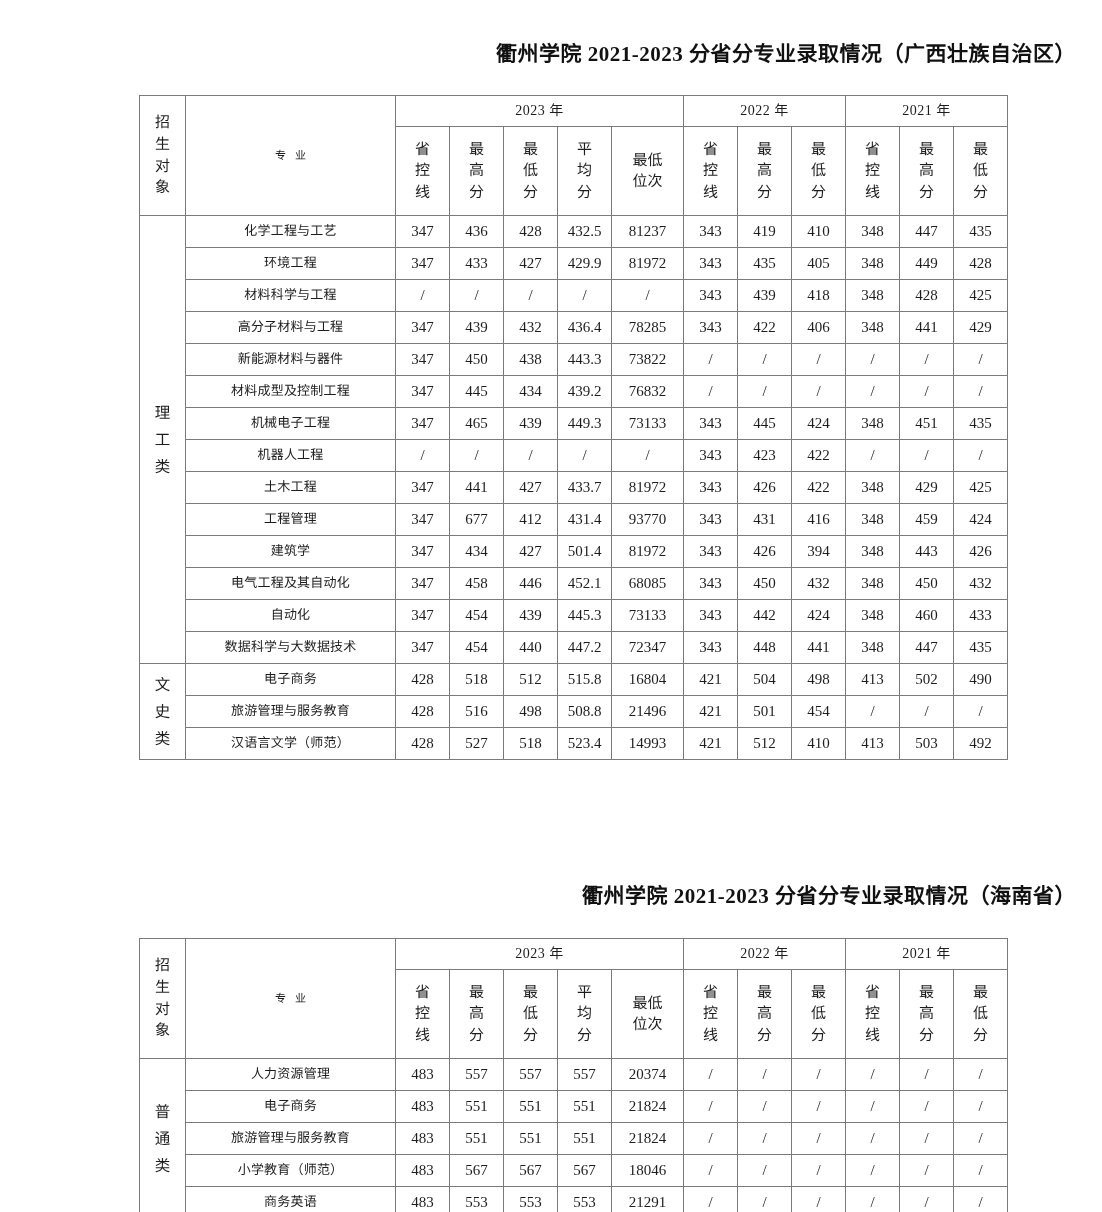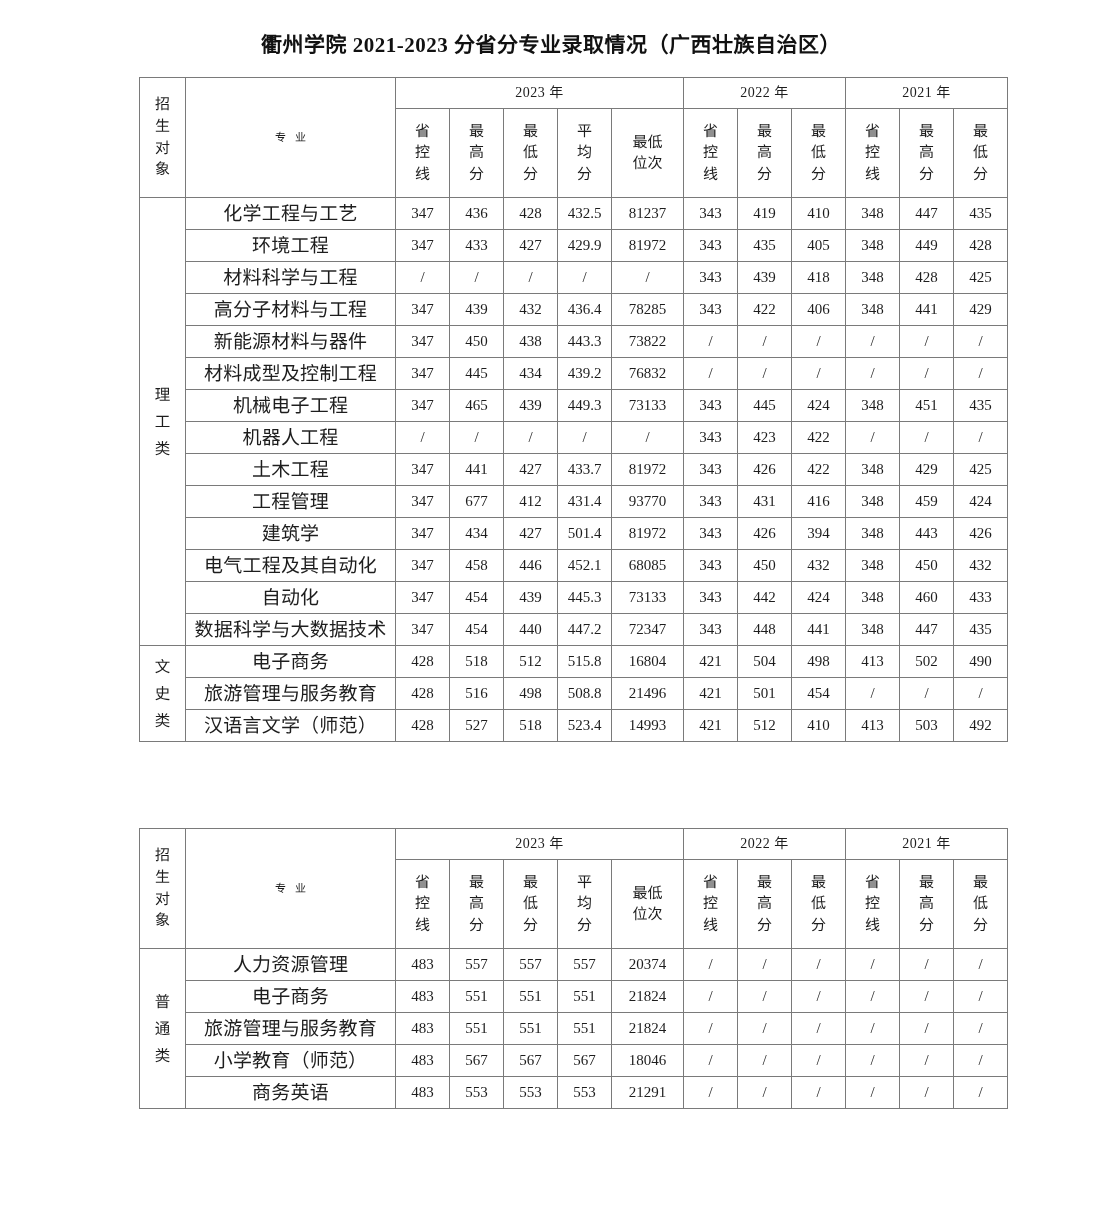--- a/index.html
+++ b/index.html
@@ -17,27 +17,27 @@
   }
 
   .page {
     width: 1102px;
     box-sizing: border-box;
     padding: 0;
   }
 
   
   .doc-title {
-    text-align: center;
+    text-align: right;
     font-family: "Liberation Serif", "DejaVu Serif", serif;
     font-weight: bold;
     font-size: 21px;
     letter-spacing: 0.5px;
     color: #111111;
-    margin: 0;
+    margin: 9px;
     padding: 17px;
   }
   .title-block-1 { padding-top: 28px; padding-bottom: 19px; }
   .title-block-2 { padding-top: 24px; padding-bottom: 20px; }
 
   .spacer-between { height: 86px; }
 
   
   .table-wrap {
     width: 830px;
@@ -94,21 +94,21 @@
 
   
   .c-group   { width: 46px;  }
   .c-major   { width: 210px; }
   .c-n       { width: 54px;  }
   .c-rank    { width: 72px;  }
 
   
   td.major {
     height: 31px;
-    font-size: 19px;
+    font-size: 13px;
     letter-spacing: 0.2px;
   }
   td.num {
     height: 31px;
     font-size: 15px;
     font-family: "Liberation Serif", "DejaVu Serif", serif;
   }
   td.na {
     color: #9a9a9a;
     font-size: 15px;
@@ -436,20 +436,21 @@
             <td class="num">413</td>
             <td class="num">503</td>
             <td class="num">492</td>
           </tr>
         </tbody>
     </table>
   </div>
 
   <div class="spacer-between"></div>
 
+  <h1 class="doc-title title-block-2">衢州学院 2021-2023 分省分专业录取情况（海南省）</h1>
 
   <div class="table-wrap">
     <table class="rec">
       <colgroup>
         <col class="c-group">
           <col class="c-major">
         <col class="c-n">
           <col class="c-n">
           <col class="c-n">
           <col class="c-n">

